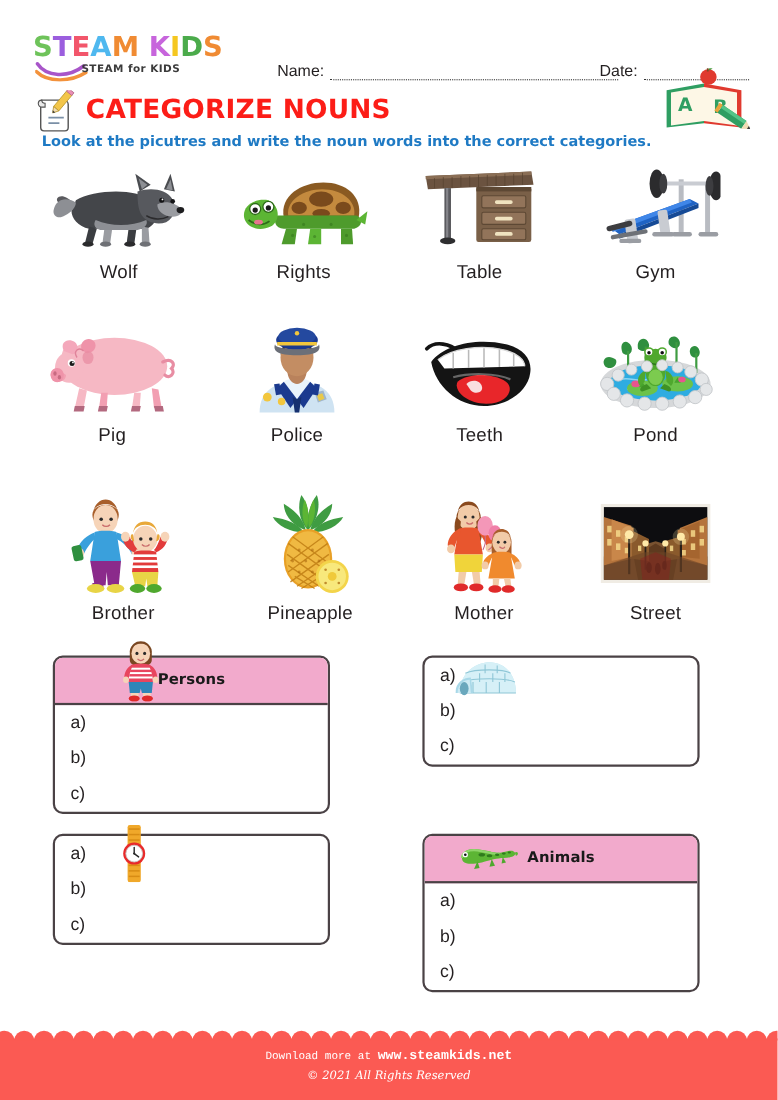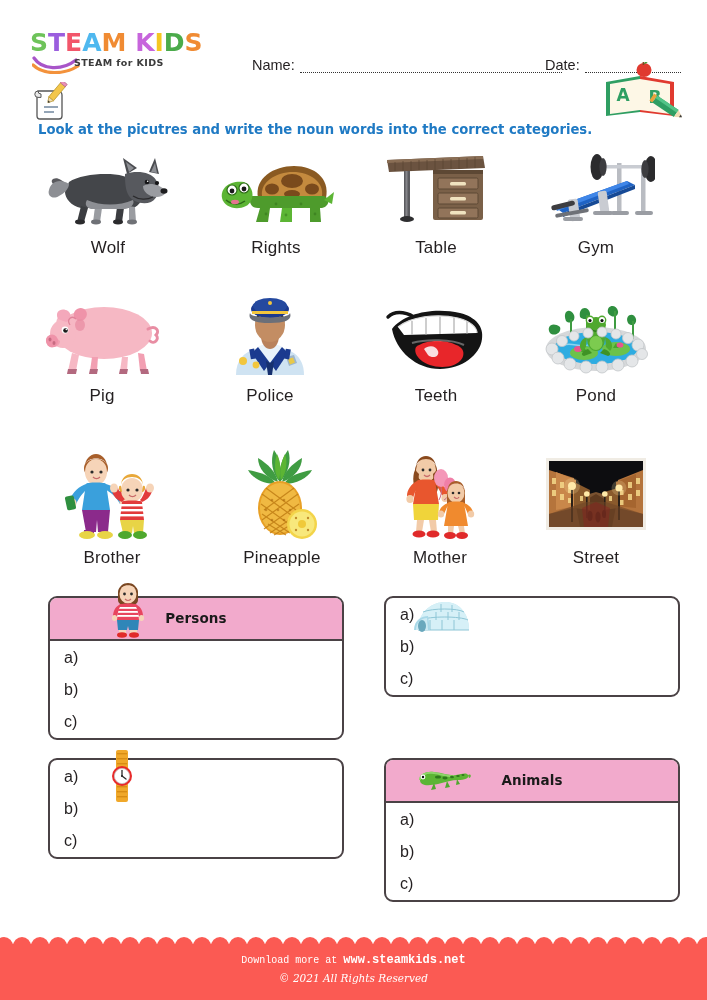--- a/index.html
+++ b/index.html
@@ -38,21 +38,21 @@
 
   
   .grid{position:absolute;left:0;top:148px;width:707px;height:420px;}
   .cell{position:absolute;width:176px;text-align:center;}
   .cell .art{height:82px;position:relative;margin:0 auto;width:176px;}
   .cell .art > svg{position:absolute;left:50%;top:50%;transform:translate(-50%,-50%);}
   .cell .cap{margin-top:8px;font-family:"Liberation Sans", sans-serif;font-size:17px;color:#231f20;letter-spacing:0.2px;}
 
   
   .boxes{position:absolute;left:0;top:588px;width:707px;height:320px;}
-  .cbox{position:absolute;width:296px;}
+  .cbox{position:absolute;width:252px;}
   .cbox .frame{position:relative;border:2.2px solid #4a4245;border-radius:9px;background:#ffffff;overflow:hidden;}
   .cbox .hdr{height:41px;background:#f2aacc;border-bottom:2.2px solid #4a4245;position:relative;}
   .cbox .hdr .htxt{position:absolute;left:0;right:0;top:12px;text-align:center;font-family:"DejaVu Sans", sans-serif;font-weight:bold;font-size:13.5px;color:#1a1a1a;letter-spacing:0.1px;}
   .cbox .body{height:97px;position:relative;}
   .cbox .body .ln{position:absolute;left:14px;font-family:"Liberation Sans", sans-serif;font-size:16px;color:#231f20;}
   .cbox .ln.a{top:8px;}
   .cbox .ln.b{top:40px;}
   .cbox .ln.c{top:72px;}
   .cbox .hicon{position:absolute;z-index:5;pointer-events:none;}
 
@@ -94,20 +94,21 @@
       <path d="M8 9 a3.2 3.2 0 0 0 0 6.4 h3 v-3.4 a3 3 0 0 1 -3 -3 z" fill="#e9e9e9" stroke="#555" stroke-width="1"></path>
       <line x1="14" y1="25" x2="28" y2="25" stroke="#7a8fa6" stroke-width="1.6"></line>
       <line x1="14" y1="30" x2="24" y2="30" stroke="#7a8fa6" stroke-width="1.6"></line>
       <g transform="rotate(40 24 14)">
         <rect x="20.5" y="-1" width="6.2" height="19" fill="#f3c64a" stroke="#b89427" stroke-width="0.7"></rect>
         <rect x="20.5" y="-3.4" width="6.2" height="3.2" fill="#e98fb5" stroke="#b06489" stroke-width="0.7"></rect>
         <path d="M20.5 18 h6.2 l-3.1 5 z" fill="#f0dcb4" stroke="#b89427" stroke-width="0.7"></path>
         <path d="M22 21.2 h3.2 l-1.6 1.8 z" fill="#3a3a3a"></path>
       </g>
     </svg>
+    <div class="title">CATEGORIZE NOUNS</div>
   </div>
   <div class="subtitle">Look at the picutres and write the noun words into the correct categories.</div>
 
   <svg class="abc-icon" viewBox="0 0 82 62">
     <ellipse cx="44" cy="8" rx="7.5" ry="7" fill="#e03a2f"></ellipse>
     <path d="M44 2 q1 -4 5 -4 q-2 4 -5 4 z" fill="#3f9c3a"></path>
     <rect x="42.6" y="-1" width="1.6" height="4" fill="#7a4b25"></rect>
     <path d="M6 20 L40 14 L40 50 L6 54 Z" fill="#2f9e62"></path>
     <path d="M40 14 L74 20 L74 54 L40 50 Z" fill="#e03a2f"></path>
     <path d="M10 22 L40 17 L40 48 L10 52 Z" fill="#fdf7e6"></path>

